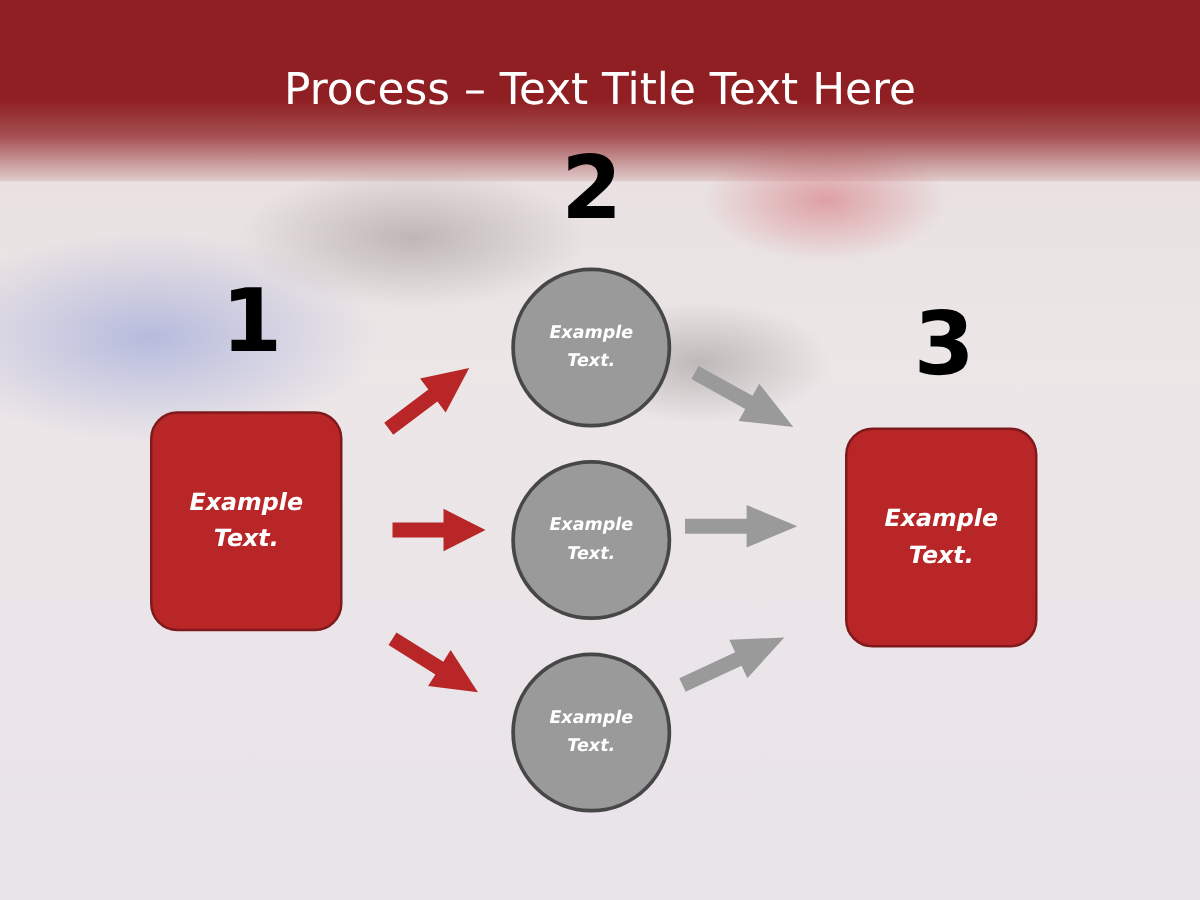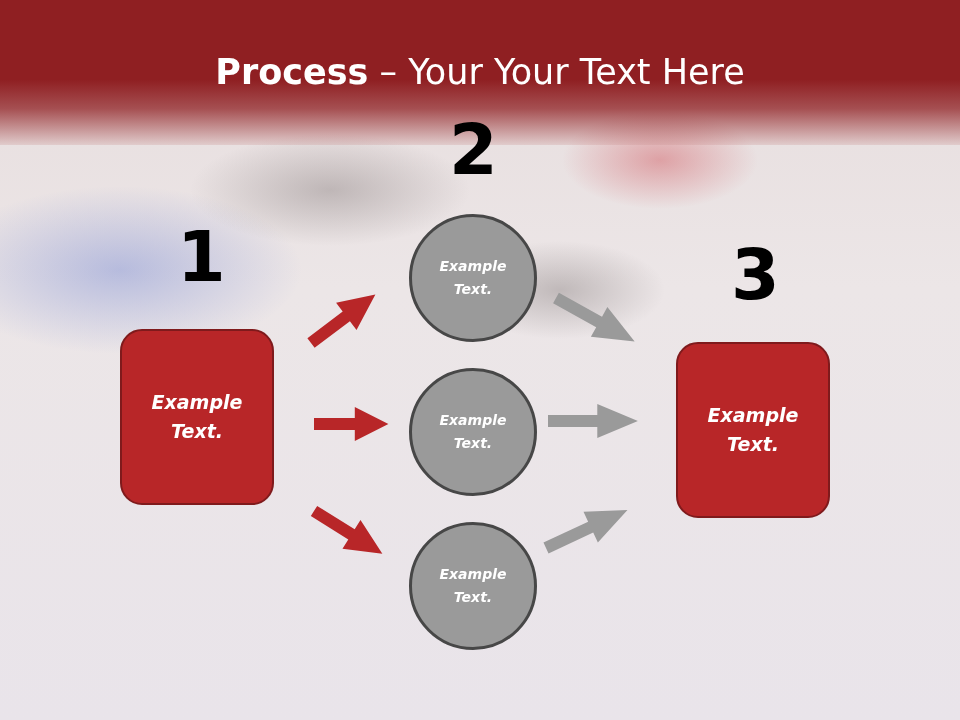--- a/index.html
+++ b/index.html
@@ -9,42 +9,42 @@
         background:
           radial-gradient(ellipse 260px 120px at 120px 270px, rgba(60,90,200,0.30), rgba(60,90,200,0) 70%),
           radial-gradient(ellipse 140px 70px at 660px 160px, rgba(200,40,50,0.35), rgba(200,40,50,0) 70%),
           radial-gradient(ellipse 200px 80px at 330px 190px, rgba(110,100,100,0.35), rgba(110,100,100,0) 70%),
           radial-gradient(ellipse 150px 70px at 560px 290px, rgba(90,80,80,0.30), rgba(90,80,80,0) 70%),
           linear-gradient(180deg, #e6dcdc 0%, #ece6e7 40%, #e9e4ea 100%); }
   .header { position:absolute; left:0; top:0; width:960px; height:145px;
             background:linear-gradient(180deg, #8f1f22 0%, #8f1f22 55%, rgba(143,31,34,0.75) 75%, rgba(200,140,140,0.25) 100%); }
   .title { position:absolute; left:0; top:52px; width:960px; text-align:center;
            color:#fff; font-size:35px; font-family:"DejaVu Sans", sans-serif; }
-  .title b { font-weight:bold; }
+  .title b { font-weight:normal; }
   .num { position:absolute; font-family:"DejaVu Sans", sans-serif; font-weight:bold;
          font-size:70px; color:#000; line-height:1; }
   .box { position:absolute; width:154px; height:176px; border-radius:22px;
          background:#b82628; border:2px solid #7f1a1c; box-sizing:border-box;
          display:flex; align-items:center; justify-content:center; text-align:center;
          color:#fff; font-style:italic; font-weight:bold; font-size:19px; line-height:29px;
          font-family:"DejaVu Sans", sans-serif; }
   .circle { position:absolute; width:128px; height:128px; border-radius:50%;
             background:#9a9a9a; border:3px solid #474747; box-sizing:border-box;
             display:flex; align-items:center; justify-content:center; text-align:center;
             color:#fff; font-style:italic; font-weight:bold; font-size:14px; line-height:23px;
             font-family:"DejaVu Sans", sans-serif; }
   .arrows { position:absolute; inset:0; }
 </style>
 </head>
 <body>
 
 <div class="bg"></div>
 <div class="header"></div>
 
-<div class="title"><b>Process</b><span> – Your Your Text Here</span></div>
+<div class="title"><b>Process</b><span> – Text Title Text Here</span></div>
 
 <div class="num" style="left:177px;top:222px;">1</div>
 <div class="num" style="left:449px;top:115px;">2</div>
 <div class="num" style="left:731px;top:240px;">3</div>
 
 <div class="box" style="left:120px;top:329px;">
     <span style="display:block;width:100px;">Example Text.</span>
   </div>
 <div class="box" style="left:676px;top:342px;">
     <span style="display:block;width:100px;">Example Text.</span>

